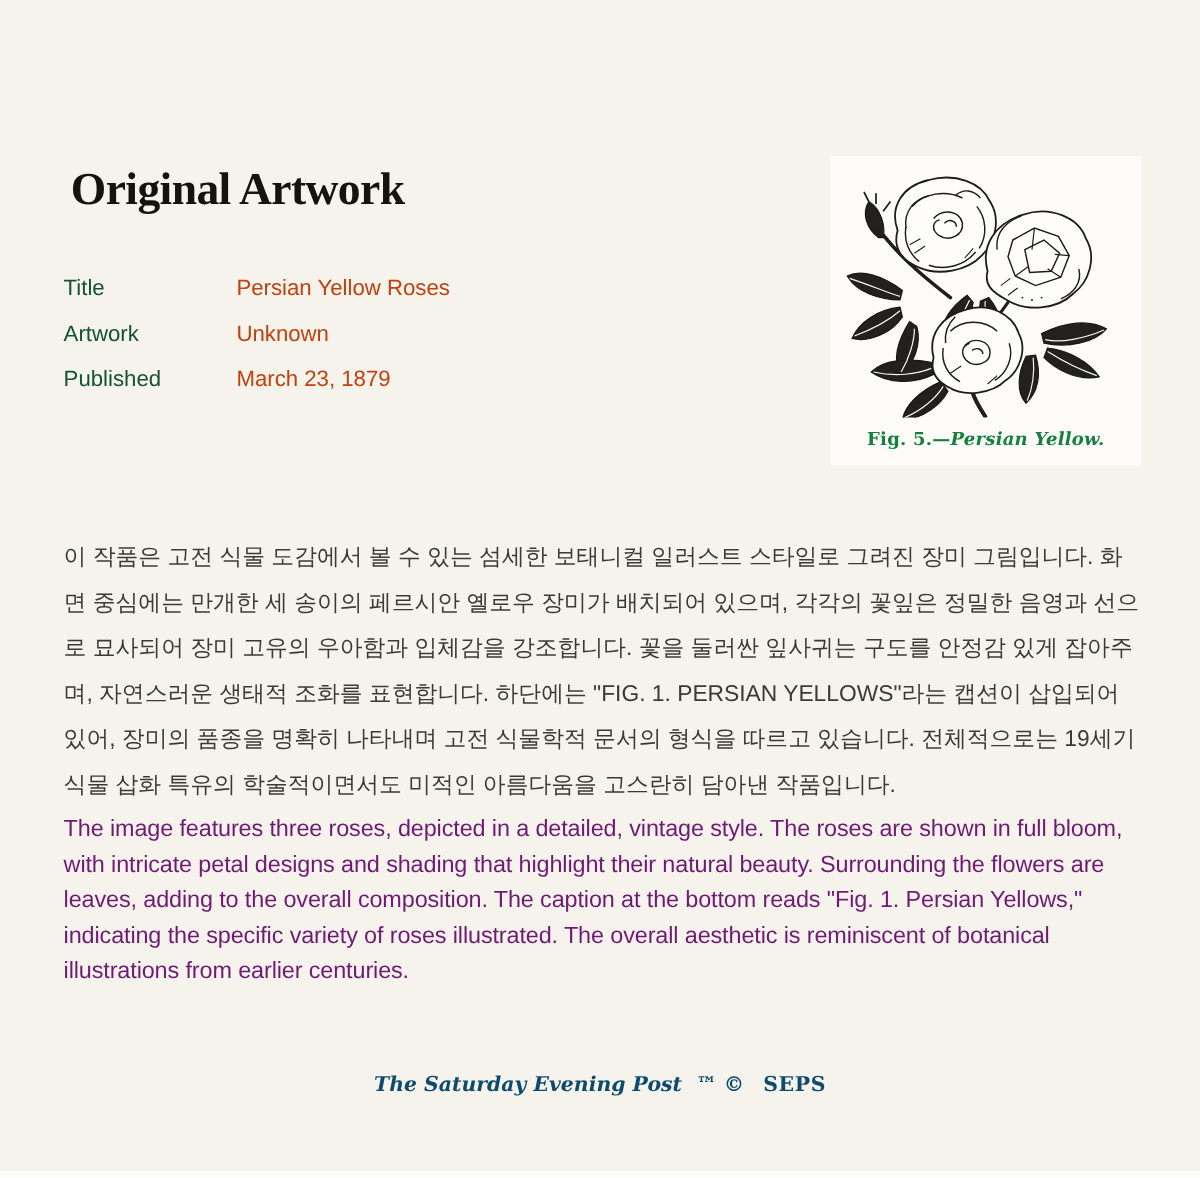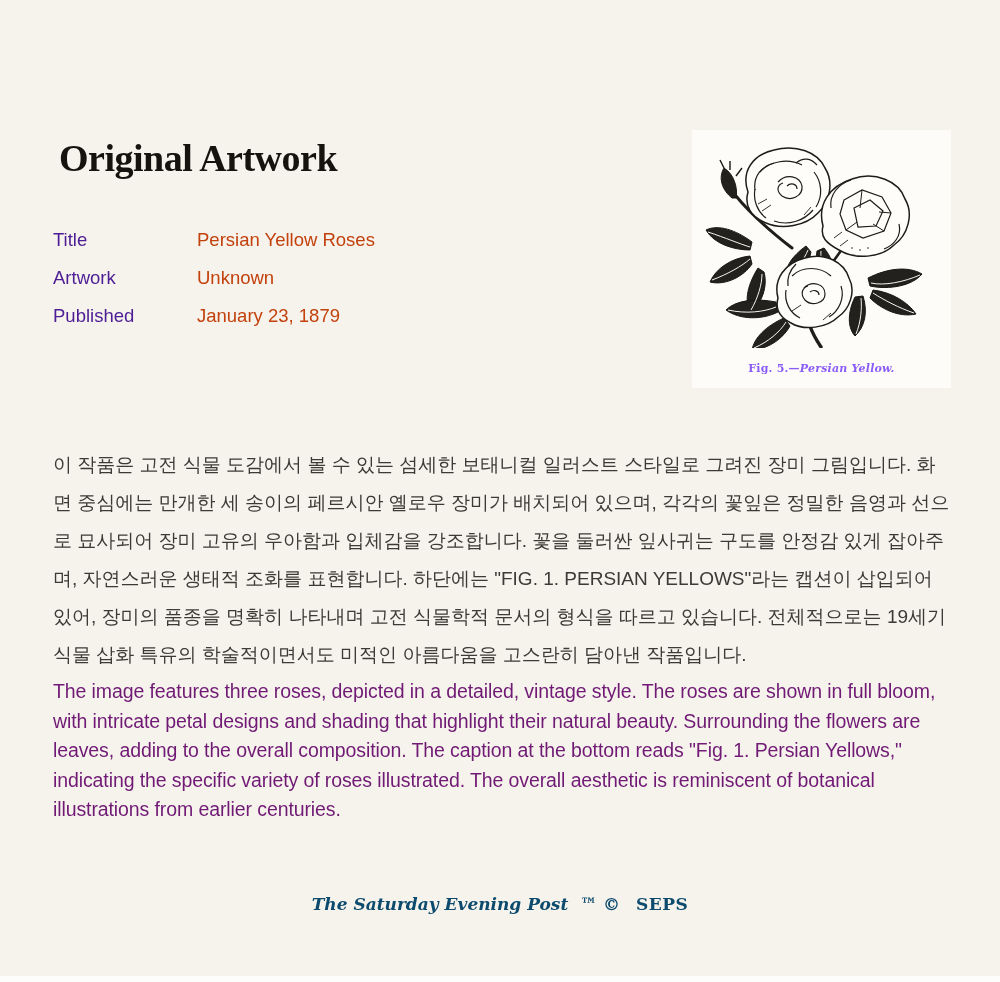--- a/index.html
+++ b/index.html
@@ -11,32 +11,32 @@
     font-family:"Liberation Sans","DejaVu Sans",sans-serif;
   }
   .title{
     position:absolute;left:59px;top:138px;
     font-family:"Liberation Serif","DejaVu Serif",serif;
     font-size:38px;font-weight:700;color:#16130f;
     letter-spacing:-0.5px;line-height:1.1;margin:0;
   }
   .meta{position:absolute;left:53px;top:221px;}
   .meta-row{display:flex;line-height:38px;font-size:18.5px;color:#211f1c;}
-  .meta-label{width:144px;color:#4c1d95;}
+  .meta-label{width:144px;color:#14532d;}
   .meta-value{color:#c2410c;}
   .figure{
     position:absolute;left:692px;top:130px;width:259px;height:258px;
     background:#fdfcf9;
   }
   .figure svg{display:block;}
   .fig-caption{
     position:absolute;left:0;bottom:13px;width:100%;
     text-align:center;
     font-family:"DejaVu Serif","Liberation Serif",serif;
-    font-size:11px;font-weight:700;color:#8b5cf6;
+    font-size:15px;font-weight:700;color:#15803d;
     letter-spacing:0.2px;
   }
   .fig-caption .cap-name{font-style:italic;}
   .korean{
     position:absolute;left:53px;top:446px;width:900px;
     font-size:19px;line-height:38px;color:#3c3a36;margin:0;
   }
   .english{
     position:absolute;left:53px;top:677px;width:906px;
     font-size:19.5px;line-height:29.5px;color:#701a75;margin:0;
@@ -67,21 +67,21 @@
     <div class="meta-row">
       <span class="meta-label">Title</span>
       <span class="meta-value">Persian Yellow Roses</span>
     </div>
     <div class="meta-row">
       <span class="meta-label">Artwork</span>
       <span class="meta-value">Unknown</span>
     </div>
     <div class="meta-row">
       <span class="meta-label">Published</span>
-      <span class="meta-value">January 23, 1879</span>
+      <span class="meta-value">March 23, 1879</span>
     </div>
   </div>
 
   <div class="figure">
     <svg width="259" height="218" viewBox="0 0 259 218" xmlns="http://www.w3.org/2000/svg">
 
       <g stroke="#201e1a" fill="none" stroke-linecap="round">
         <path d="M44,66 C62,88 82,104 100,118" stroke-width="3"></path>
         <path d="M110,128 C106,144 102,156 99,166" stroke-width="3"></path>
         <path d="M97,166 C96,176 98,186 102,194" stroke-width="2.4"></path>

